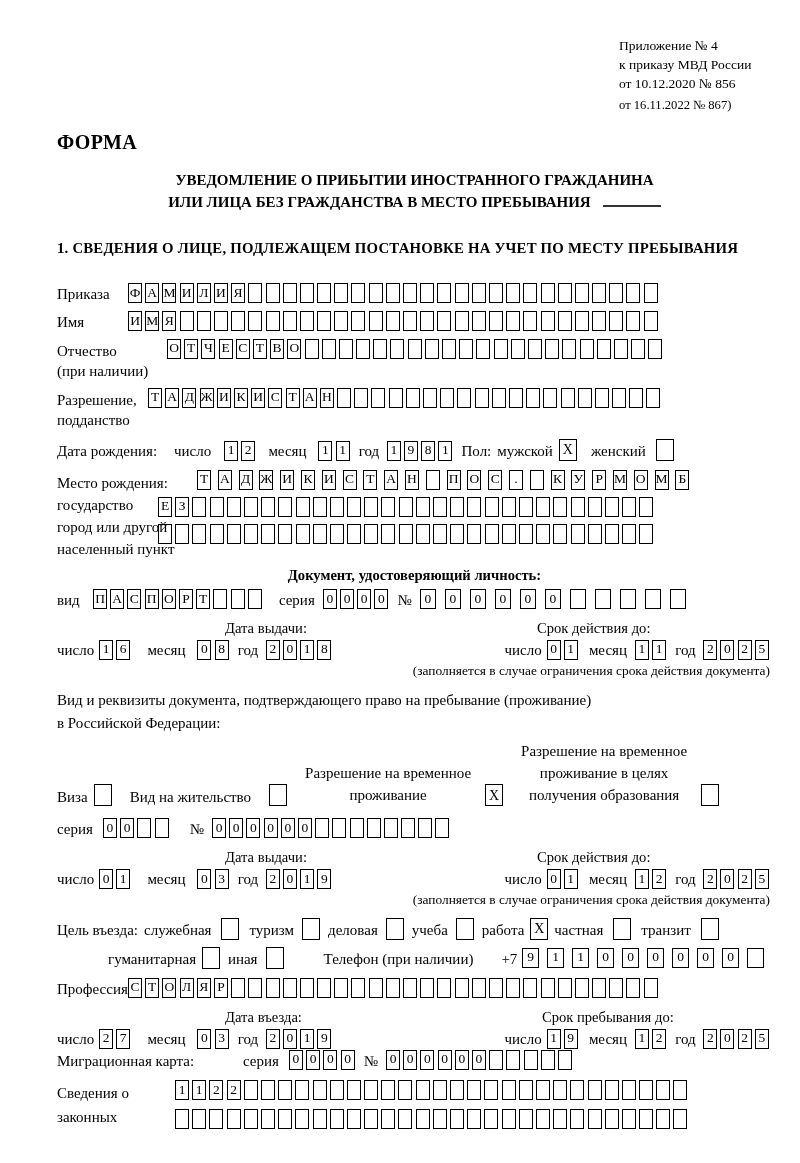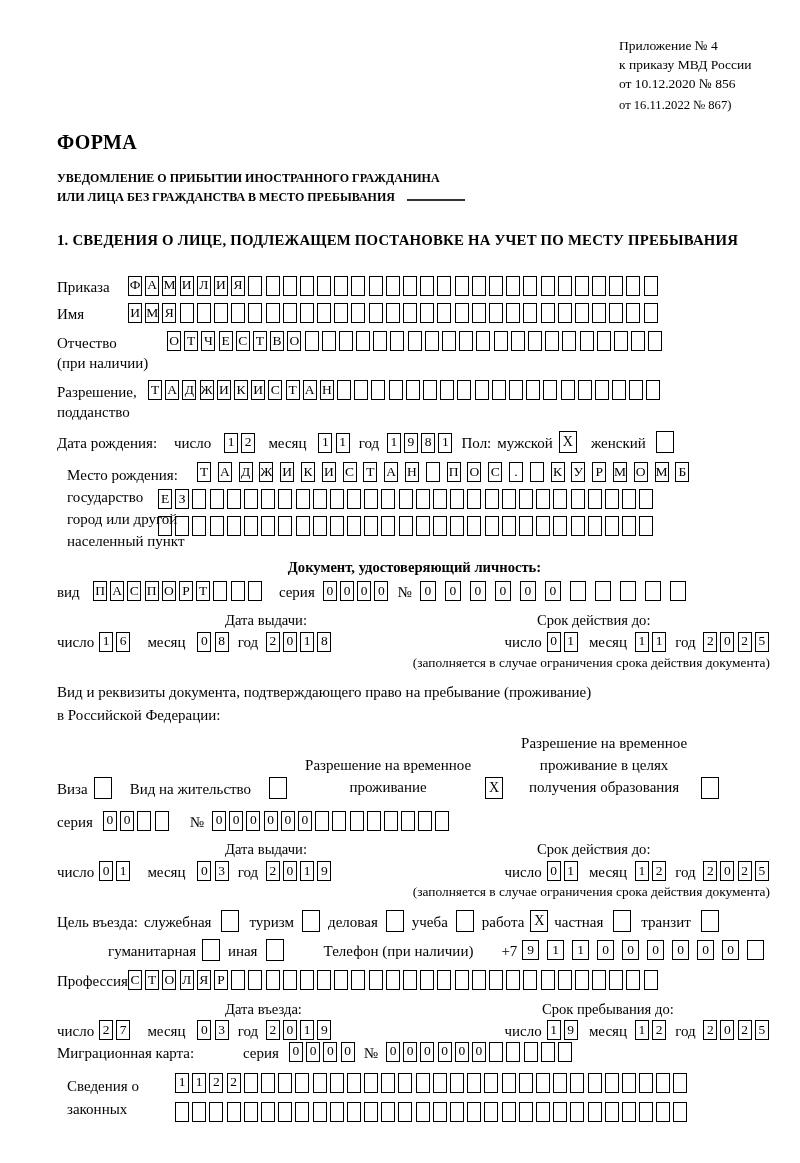--- a/index.html
+++ b/index.html
@@ -8,21 +8,21 @@
     width: 800px; height: 1163px; overflow: hidden;
     font-family: "Liberation Serif", serif;
     color: #000; font-size: 15px; line-height: 1.25;
   }
   .page { padding: 36px 28px 0 57px; position: relative; }
 
   .topright { margin-left: 562px; font-size: 13.5px; line-height: 1.42; }
   .amendment { font-size: 12.6px; line-height: 1.42; margin-top: 4px; }
   .forma { text-align: left; font-weight: bold; font-size: 20px; margin-top: 15px; padding-right: 8px; letter-spacing: .4px; }
 
-  .title { font-weight: bold; font-size: 12px; line-height: 1.45; margin-top: 15px; }
+  .title { text-align: center; font-weight: bold; font-size: 15px; line-height: 1.45; margin-top: 15px; }
   .title-underline { display: inline-block; width: 58px; height: 13px; border-bottom: 2px solid #333; margin-left: 12px; }
 
   .section-heading { font-weight: bold; font-size: 14.8px; margin-top: 25px; letter-spacing: .2px; white-space: nowrap; }
 
   .row { display: flex; align-items: flex-start; margin-top: 7px; }
   .flabel { flex: none; padding-top: 2px; }
   .ml { line-height: 20px; }
   .w71 { width: 71px; } .w110 { width: 110px; } .w91 { width: 91px; } .w36 { width: 36px; }
 
   .cellrow { display: flex; flex-wrap: nowrap; }
@@ -33,36 +33,36 @@
   }
   .spread .cell { margin-right: 6.8px; }       
   .spread2 .cell { width: 16px; margin-right: 9px; }  
   .wide .cell { width: 17px; margin-right: 8px; }     
 
   .checkbox {
     flex: none; display: inline-flex; align-items: center; justify-content: center;
     width: 18px; height: 22px; border: 1.5px solid #000; font-size: 14px; margin-top: -1px;
   }
 
-  .grp { display: flex; align-items: center; }
+  .grp { display: flex; align-items: flex-end; }
   .gap6 { width: 6px; } .gap8 { width: 8px; } .gap10 { width: 10px; } .gap14 { width: 14px; } .gap18 { width: 18px; }
 
   .dateheads { margin-top: 9px; font-size: 14.6px; }
   .daterow { margin-top: 2px; }
   .dlabel { flex: none; padding-top: 2px; }
   .note-right { text-align: right; font-size: 13.4px; margin-top: 3px; padding-right: 2px; }
 
   .docheading { text-align: center; font-weight: bold; font-size: 14.6px; margin-top: 8px; }
   .intro { margin-top: 9px; line-height: 1.55; }
 
   .permit-row { display: flex; align-items: flex-end; margin-top: 6px; }
   .permit-label-col { text-align: center; line-height: 1.45; }
 
   .rel { position: relative; }
-  .abs-labels { position: absolute; left: 10px; top: 2px; white-space: nowrap; }
+  .abs-labels { position: absolute; left: 0; top: 2px; white-space: nowrap; }
 
   .bp-rows .cellrow { margin-bottom: 7px; }
   .rep-rows .cellrow { margin-bottom: 9px; }
 </style>
 </head>
 <body>
 
 <div class="page">
 
   <div class="topright">

